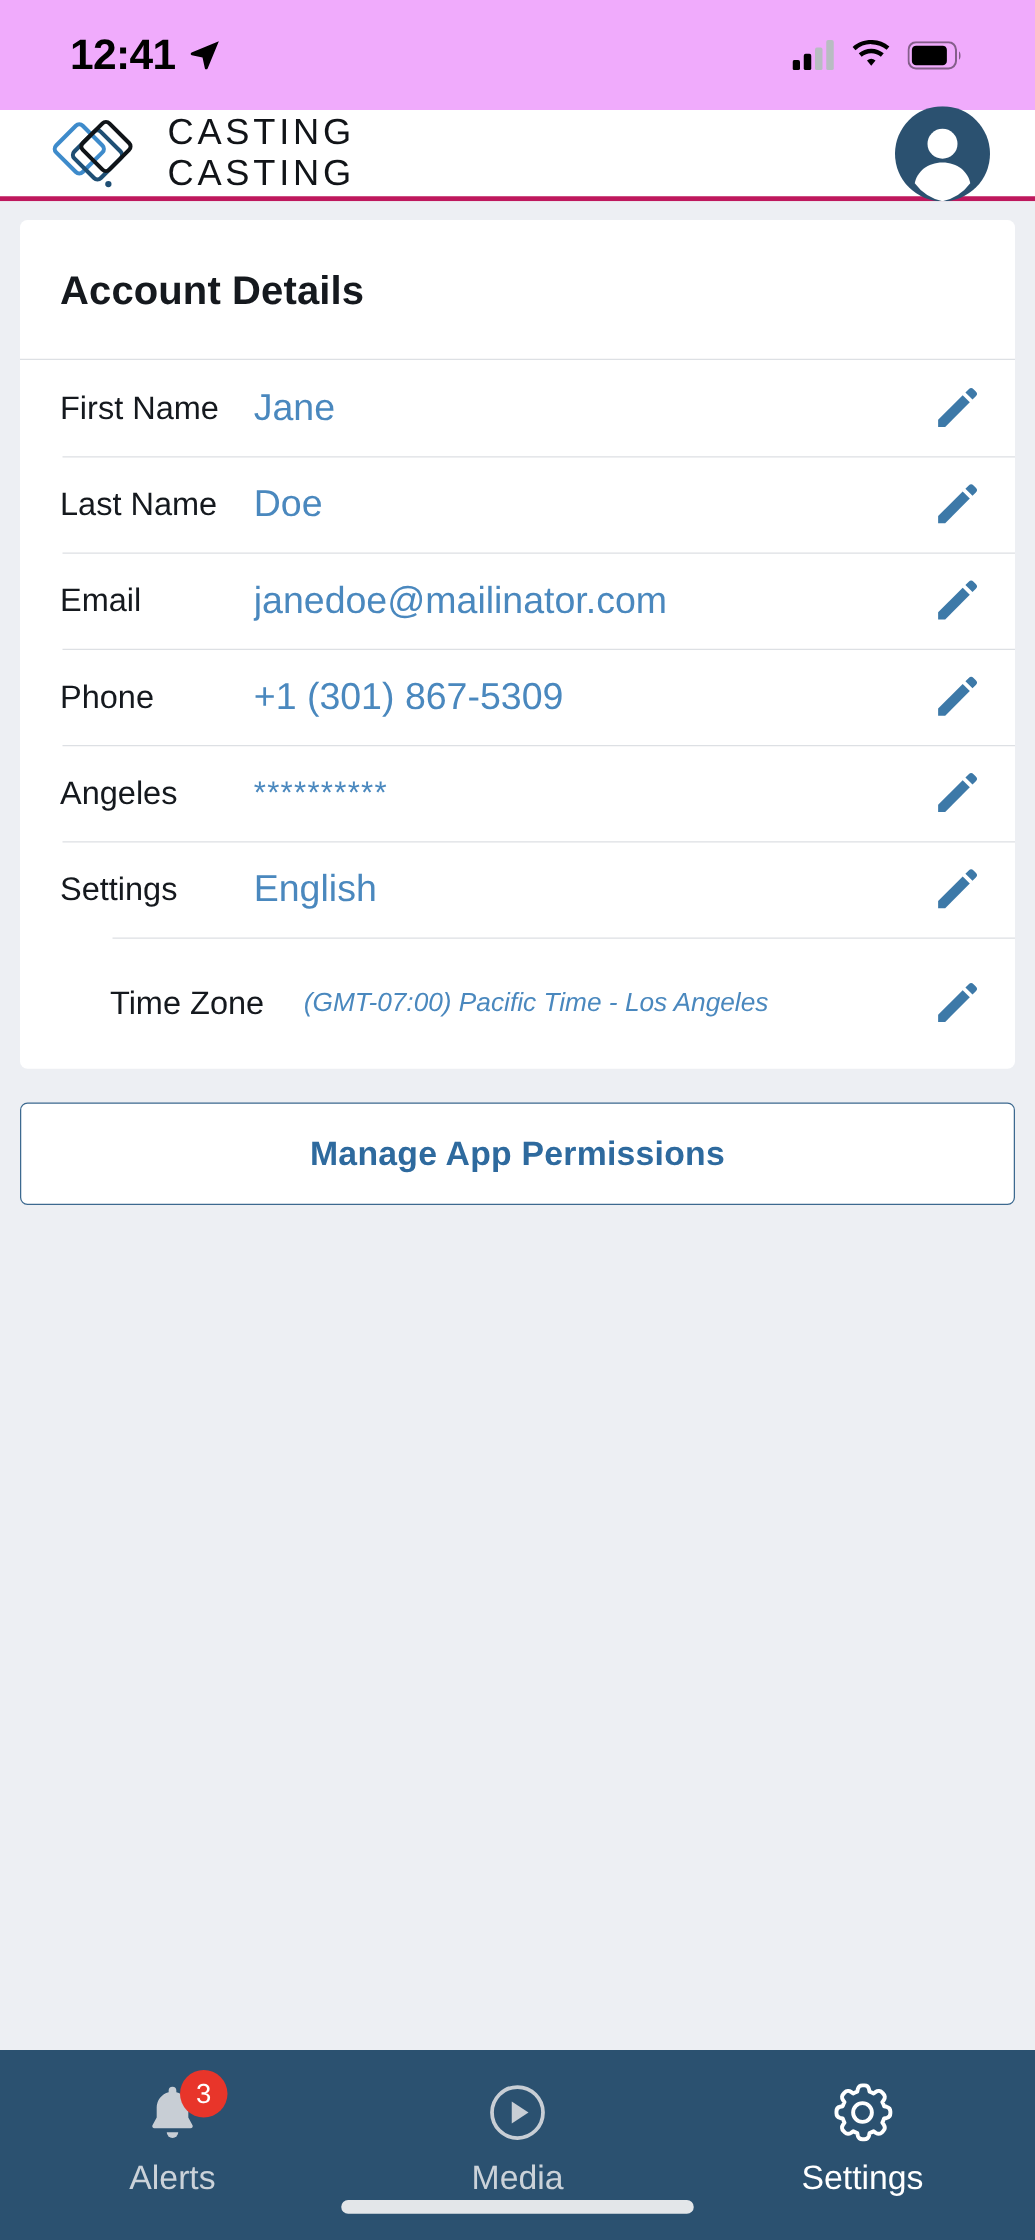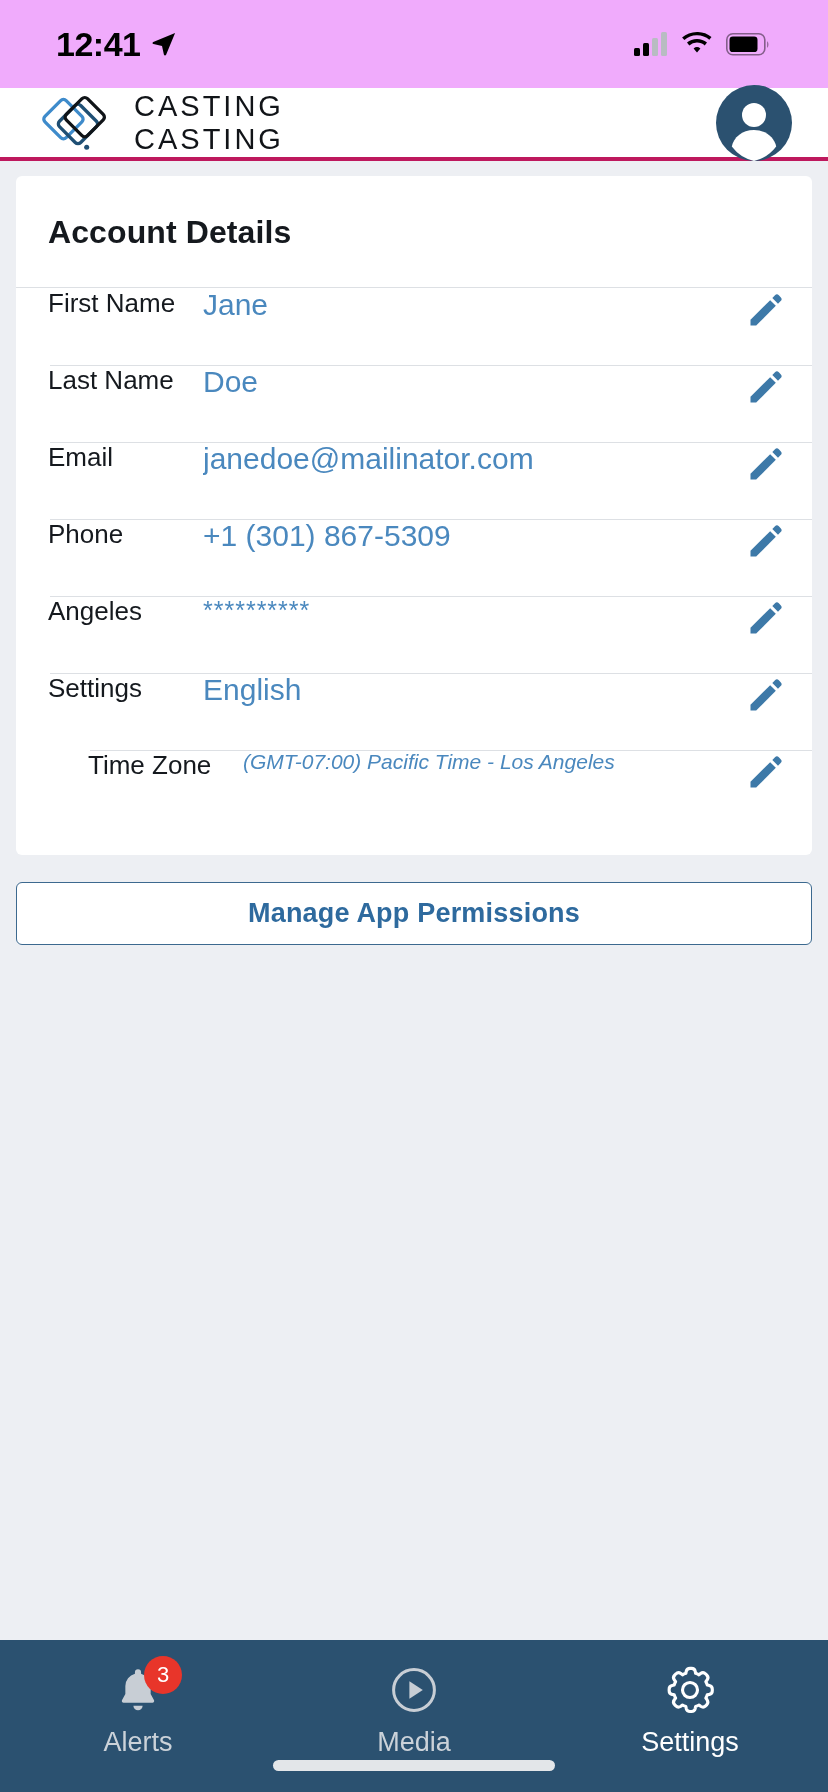--- a/index.html
+++ b/index.html
@@ -76,21 +76,21 @@
     font-size:32px;
     font-weight:bold;
     color:#15191E;
     padding:38px 24px 36px 32px;
     border-bottom:1px solid #DDE0E4;
     letter-spacing:0.1px;
   }
 
   .rows { padding:0; }
   .row {
-    display:flex; align-items:flex-start;
+    display:flex; align-items:center;
     min-height:77px;
     padding:0 24px 0 32px;
     position:relative;
   }
   .row + .row::before {
     content:"";
     position:absolute;
     left:34px; right:0; top:0;
     height:1px; background:#DDE0E4;
   }
@@ -113,21 +113,21 @@
   .edit-btn {
     flex:0 0 auto;
     width:46px; height:46px;
     display:flex; align-items:center; justify-content:center;
     margin-left:4px;
   }
 
   .perm-btn {
     margin-top:27px;
     width:100%;
-    height:63px;
+    height:82px;
     background:#FFFFFF;
     border:1px solid #3C698F;
     border-radius:6px;
     display:flex; align-items:center; justify-content:center;
     font-size:27px;
     color:#2E6A9E;
     font-weight:bold;
     letter-spacing:0.2px;
     cursor:pointer;
   }

